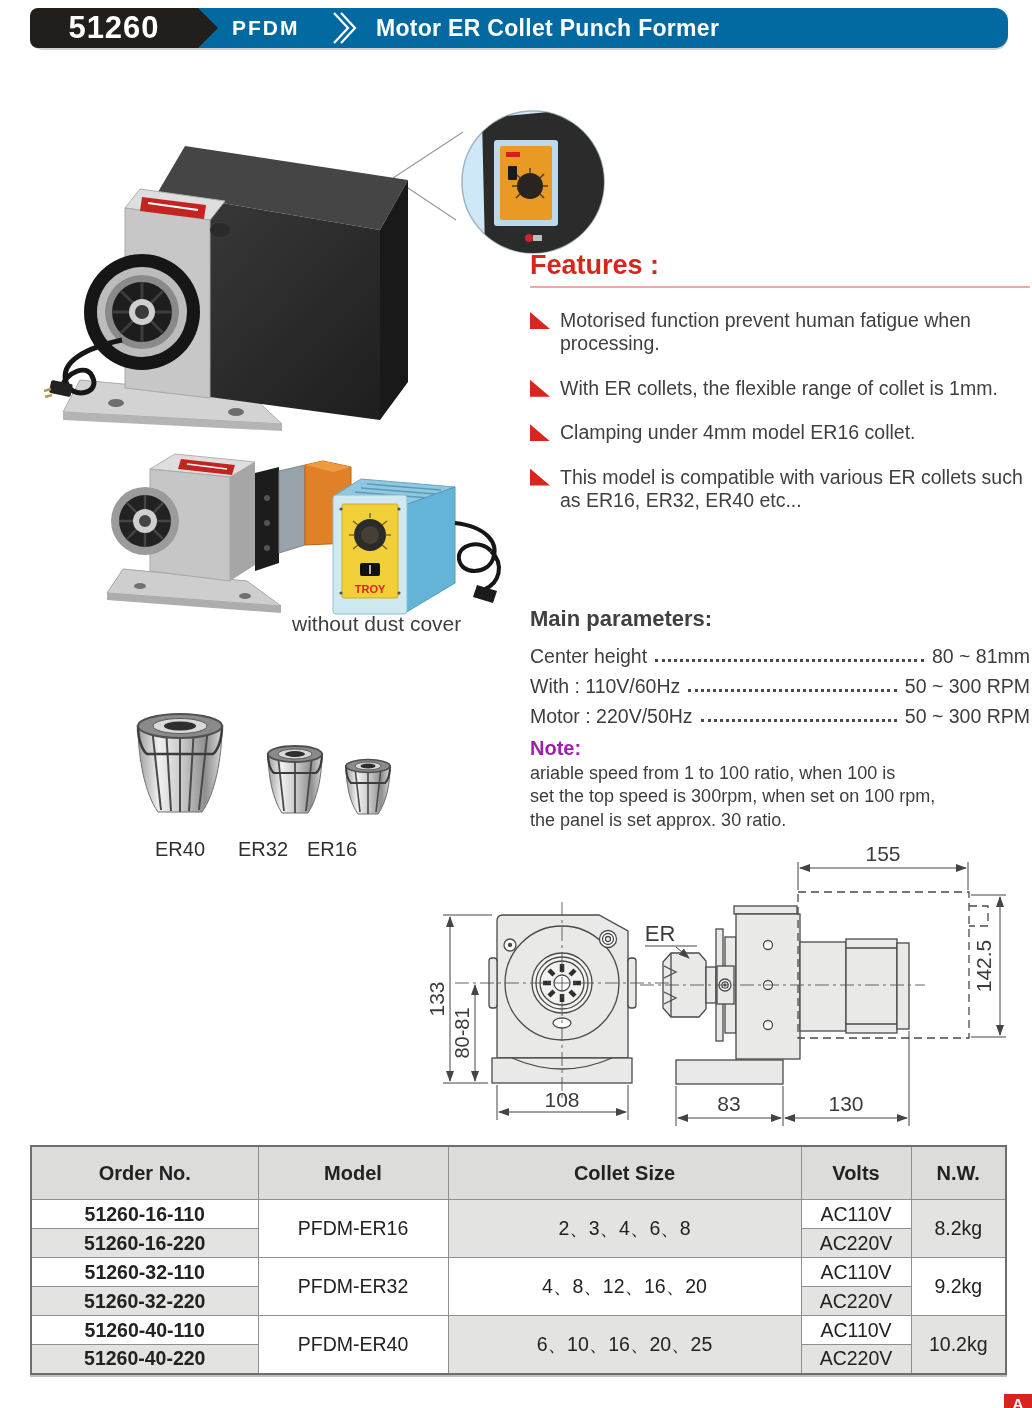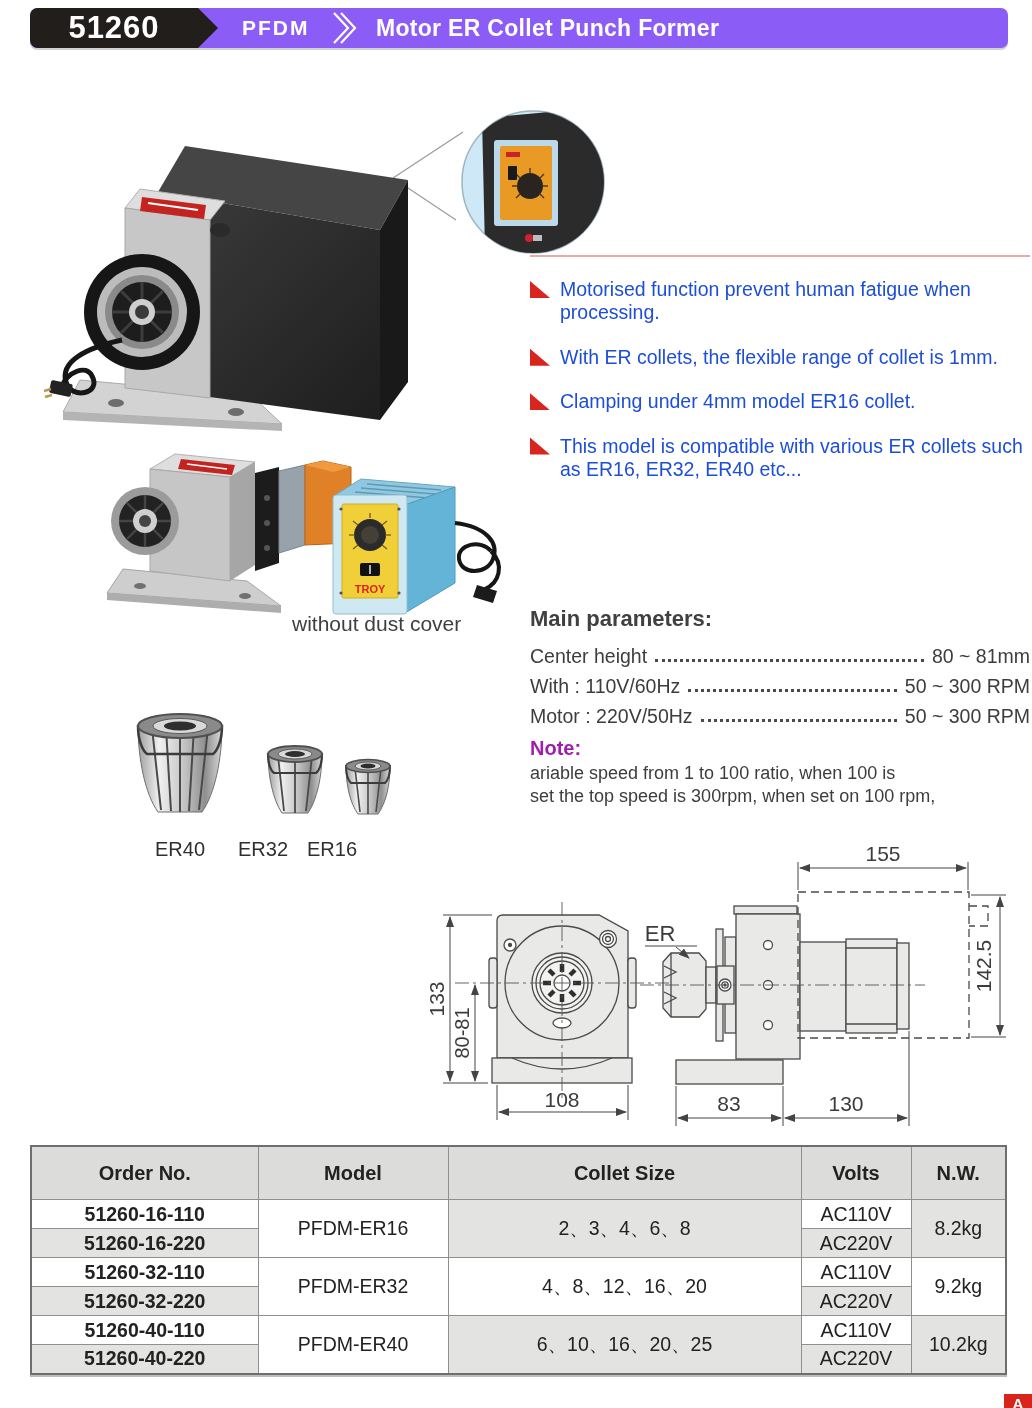--- a/index.html
+++ b/index.html
@@ -1,42 +1,42 @@
 <!DOCTYPE html>
 <html><head>
 <meta charset="utf-8">
 <style>
   html,body{margin:0;padding:0;background:#fff;}
   body{width:1032px;height:1408px;position:relative;overflow:hidden;
        font-family:"Liberation Sans","DejaVu Sans",sans-serif;color:#3b3b3b;}
   .abs{position:absolute;}
 
   
-  .hdr{left:30px;top:8px;width:978px;height:40px;background:#8b5cf6;border-radius:7px;
+  .hdr{left:30px;top:8px;width:978px;height:40px;background:#0369a1;border-radius:13px;
        box-shadow:0 2px 0 rgba(0,0,0,.18);}
   .hdr-black{position:absolute;left:0;top:0;width:168px;height:40px;background:#221e1b;
        border-radius:8px 0 0 8px;display:flex;align-items:center;justify-content:center;}
   .hdr-black:after{content:"";position:absolute;left:168px;top:0;
        border-top:20px solid transparent;border-bottom:20px solid transparent;
        border-left:20px solid #221e1b;}
   .hdr-code{color:#fff;font-size:31px;font-weight:bold;letter-spacing:1px;}
-  .hdr-series{position:absolute;left:212px;top:0;height:40px;line-height:40px;color:#fff;
+  .hdr-series{position:absolute;left:202px;top:0;height:40px;line-height:40px;color:#fff;
        font-size:21px;font-weight:bold;letter-spacing:2px;}
   .hdr-chev{position:absolute;left:298px;top:4px;}
   .hdr-title{position:absolute;left:346px;top:0;height:40px;line-height:40px;color:#fff;
        font-size:23px;font-weight:bold;letter-spacing:.3px;white-space:nowrap;}
 
   
   .features{left:530px;top:250px;width:500px;}
   .features h2{margin:0;font-size:27px;font-weight:bold;color:#d8251d;}
   .f-rule{height:0;border-bottom:2px solid #eaaaa5;margin-top:5px;}
   .f-item{display:flex;margin-top:21px;}
   .tri{flex:0 0 20px;width:20px;height:17px;margin:3px 10px 0 0;background:#d8251d;
        clip-path:polygon(0 0,100% 100%,0 100%);}
-  .f-text{font-size:19.5px;line-height:1.2;color:#1d4ed8;}
+  .f-text{font-size:19.5px;line-height:1.2;color:#404040;}
 
   .params{left:530px;top:606px;width:500px;}
   .params h3{margin:0 0 6px 0;font-size:22px;font-weight:bold;color:#404040;}
   .p-row{display:flex;align-items:flex-end;height:30px;font-size:19.5px;color:#3d3d3d;}
   .p-label{white-space:nowrap;}
   .p-dots{flex:1;border-bottom:3px dotted #4a4a4a;margin:0 8px 6px 8px;}
   .p-val{white-space:nowrap;}
 
   .note{left:530px;top:737px;width:500px;}
   .note h3{margin:0 0 2px 0;font-size:20px;font-weight:bold;color:#a21caf;}
@@ -289,20 +289,21 @@
     <ellipse cx="273" cy="70" rx="22" ry="6.5" fill="#8a8a8a" stroke="#4f4f4f" stroke-width="1.6"></ellipse>
     <ellipse cx="273" cy="70" rx="13" ry="4" fill="#d9d9d9" stroke="#5a5a5a"></ellipse>
     <ellipse cx="273" cy="70" rx="7.5" ry="2.4" fill="#2e2e2e"></ellipse>
   </g>
 </svg>
 <div class="abs collet-lab" style="left:145px;top:838px">ER40</div>
 <div class="abs collet-lab" style="left:228px;top:838px">ER32</div>
 <div class="abs collet-lab" style="left:297px;top:838px">ER16</div>
 
 <div class="abs features">
+  <h2>Features :</h2>
   <div class="f-rule"></div>
   <div class="f-item">
     <span class="tri"></span>
     <span class="f-text">Motorised function prevent human fatigue when processing.</span>
   </div>
   <div class="f-item">
     <span class="tri"></span>
     <span class="f-text">With ER collets, the flexible range of collet is 1mm.</span>
   </div>
   <div class="f-item">
@@ -331,20 +332,21 @@
     <span class="p-label">Motor : 220V/50Hz</span>
     <span class="p-dots"></span>
     <span class="p-val">50 ~ 300 RPM</span>
   </div>
 </div>
 
 <div class="abs note">
   <h3>Note:</h3>
   <div class="n-line">ariable speed from 1 to 100 ratio, when 100 is</div>
   <div class="n-line">set the top speed is 300rpm, when set on 100 rpm,</div>
+  <div class="n-line">the panel is set approx. 30 ratio.</div>
 </div>
 
 <svg class="abs" style="left:425px;top:845px" width="607" height="305" viewBox="425 845 607 305">
   <defs>
     <marker id="ae" orient="auto" markerWidth="11" markerHeight="8" refX="10" refY="4">
       <path d="M0,0 L11,4 L0,8 z" fill="#444"></path>
       </marker>
     <marker id="as" orient="auto-start-reverse" markerWidth="11" markerHeight="8" refX="10" refY="4">
       <path d="M0,0 L11,4 L0,8 z" fill="#444"></path>
       </marker>

